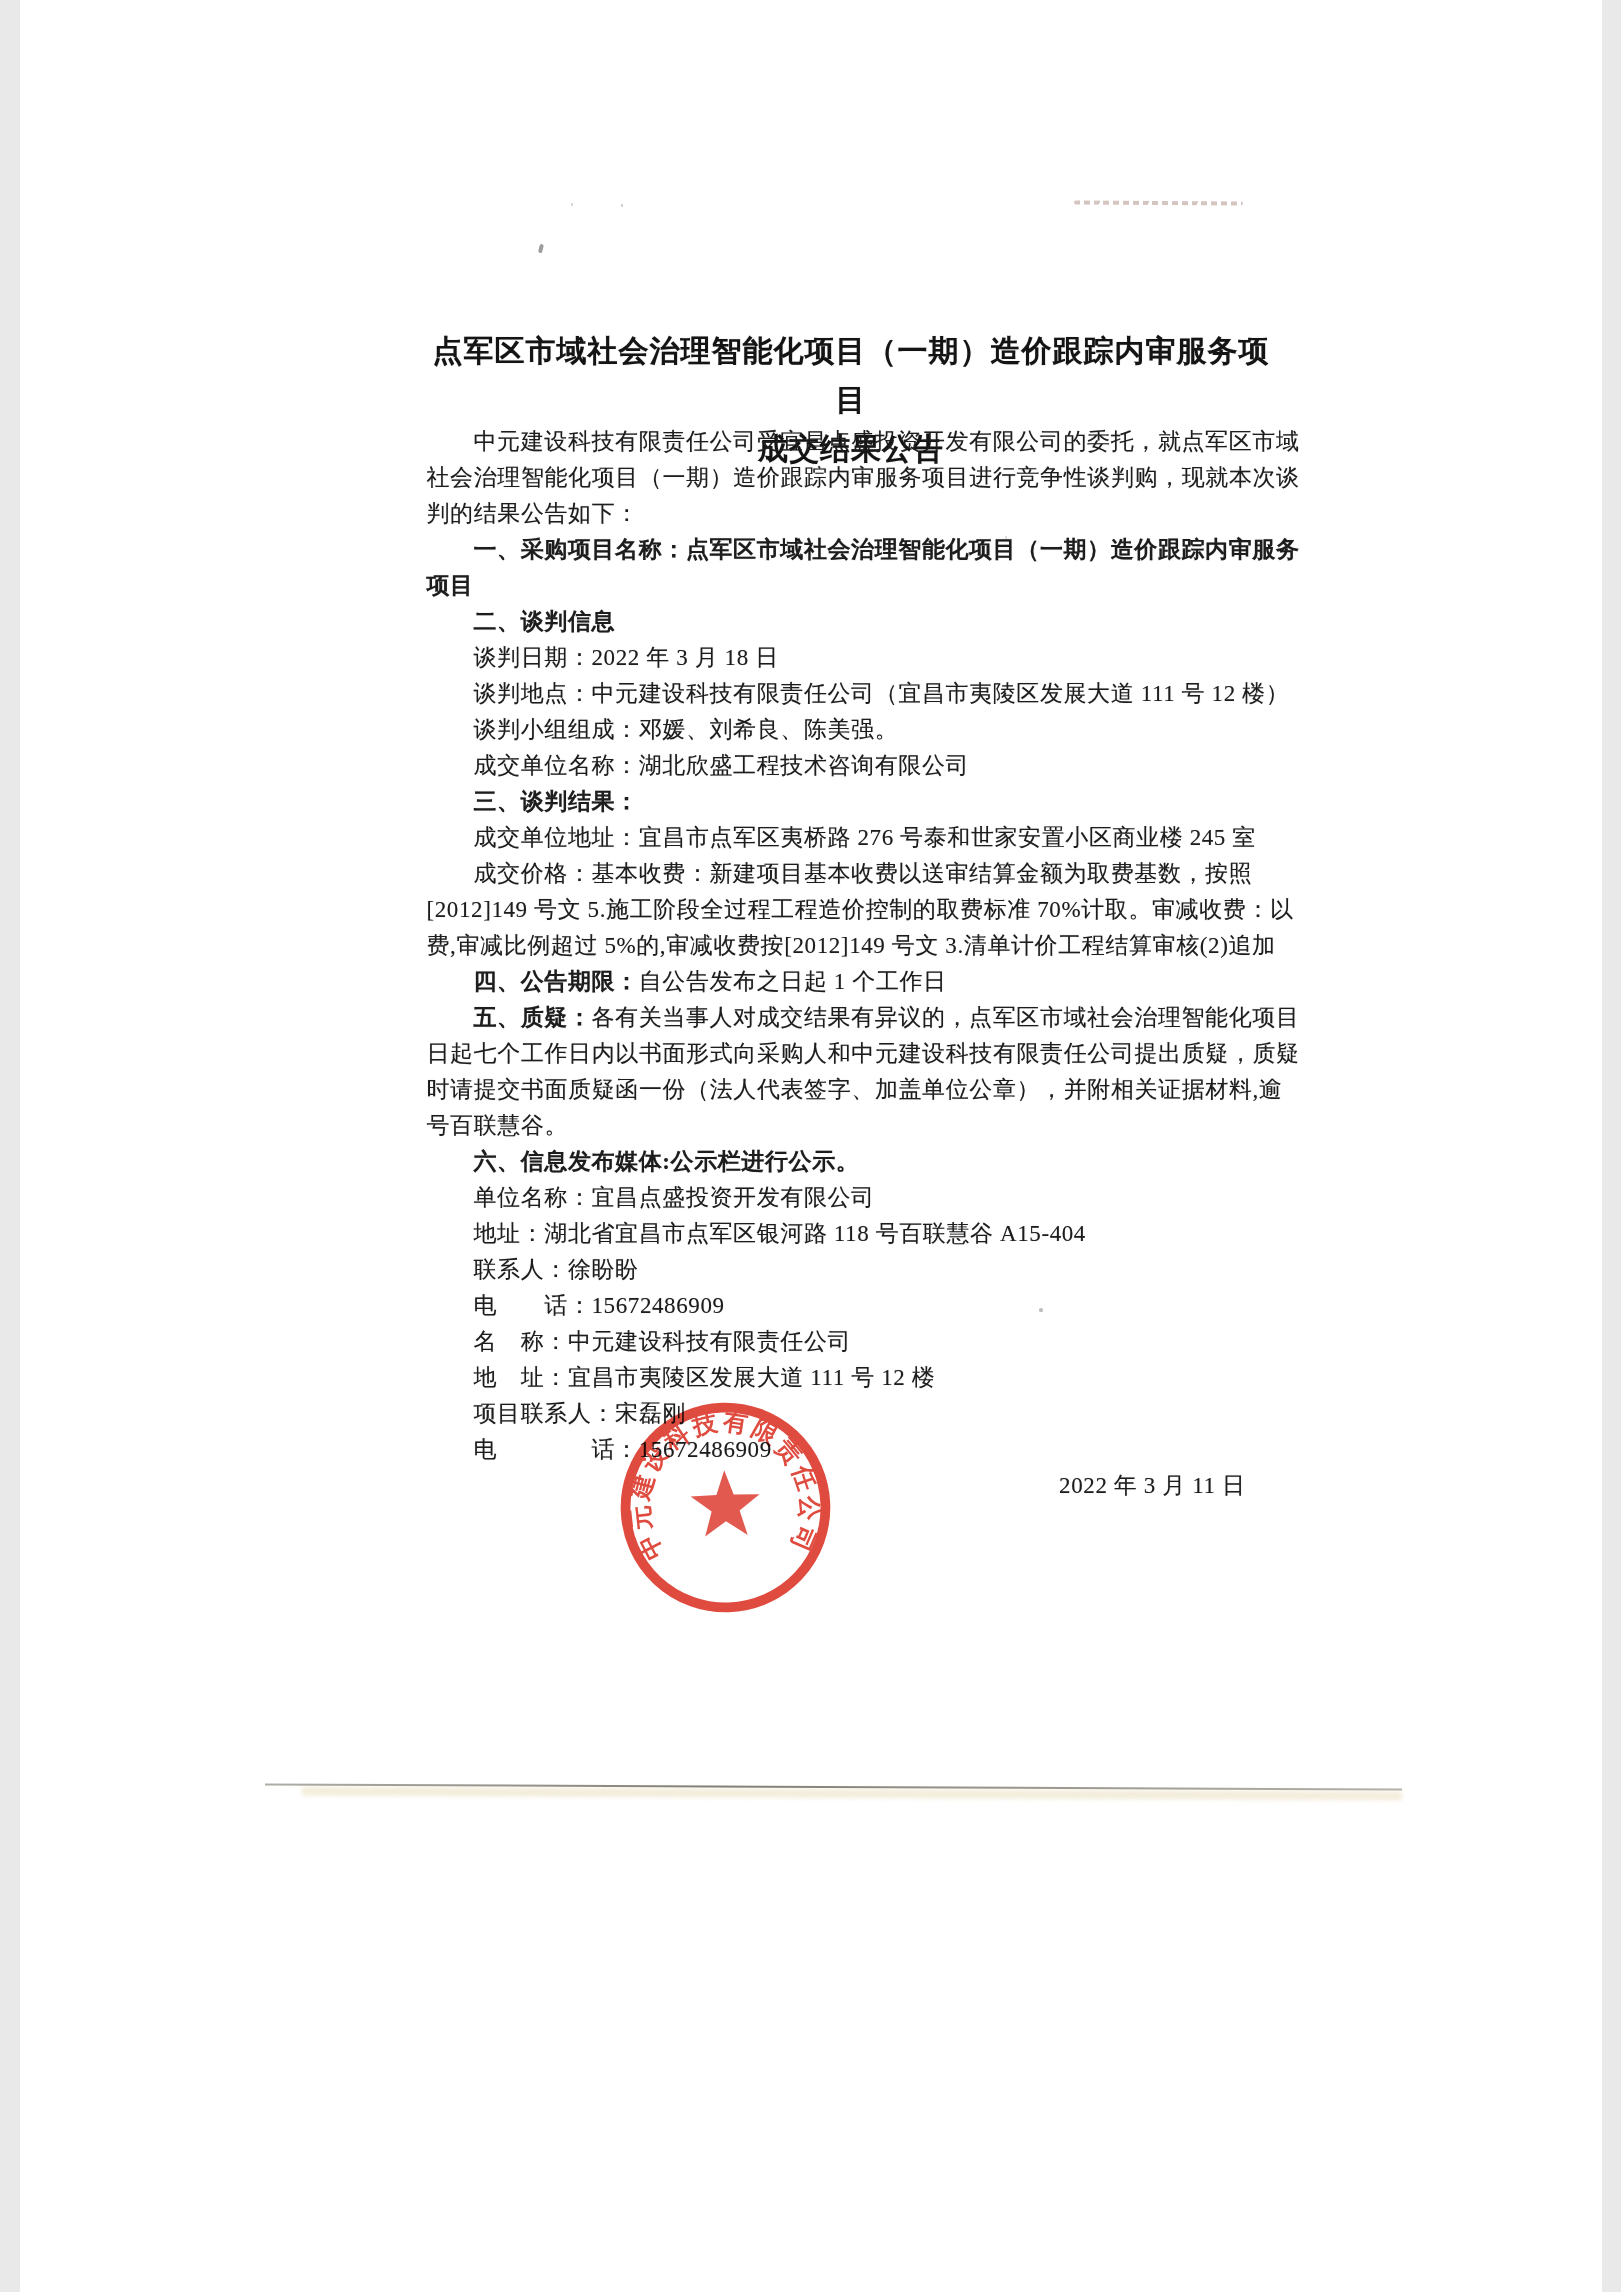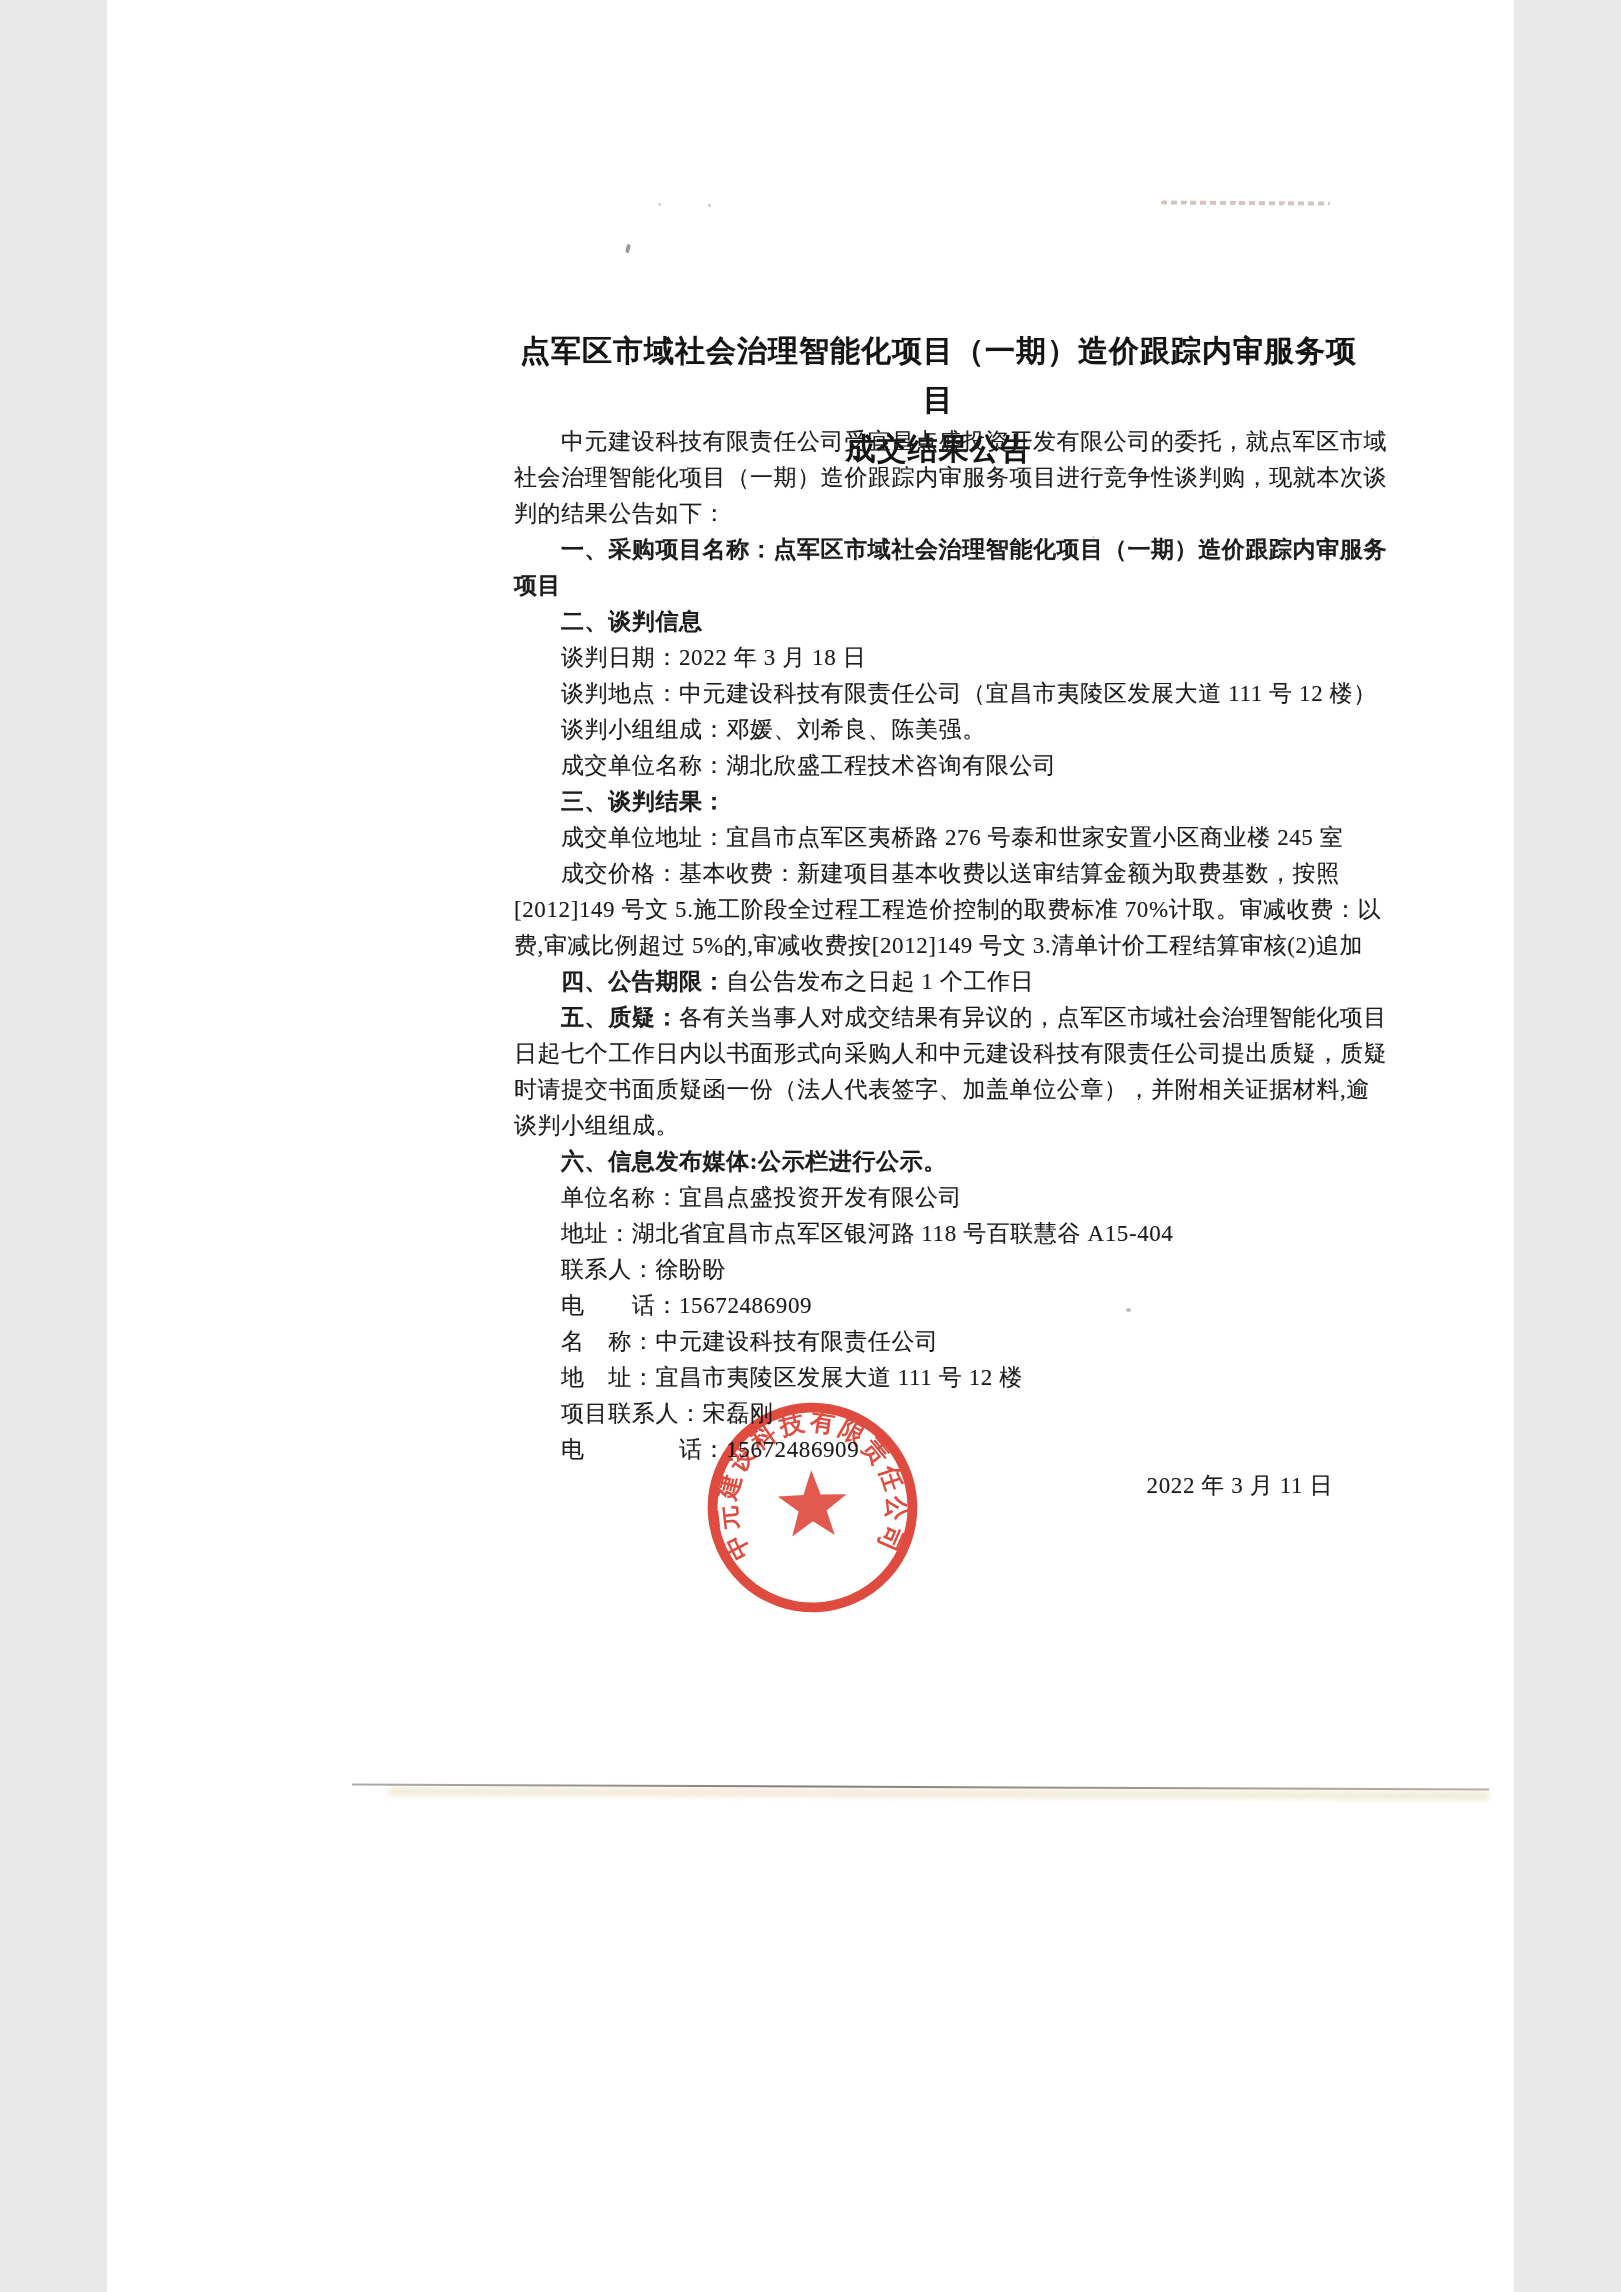--- a/index.html
+++ b/index.html
@@ -1,18 +1,18 @@
 <!DOCTYPE html>
 <html><head>
 <meta charset="utf-8">
 <style>
   html,body{margin:0;padding:0;background:#e9e9e9;}
   .page{
     position:relative;
-    width:1407px;height:2293px;
+    width:1582px;height:2293px;
     margin:0 auto;
     background:#ffffff;
     overflow:hidden;
     font-family:"Liberation Serif","DejaVu Serif",serif;
   }
   
   .doc-title{
     position:absolute;left:400px;top:326px;width:863px;
     text-align:center;font-weight:bold;color:#141414;
     font-size:30px;line-height:49px;letter-spacing:1px;
@@ -83,21 +83,21 @@
       <div class="ln ind"><span class="b pre"></span><span class="txt">成交单位名称：湖北欣盛工程技术咨询有限公司</span></div>
       <div class="ln ind"><span class="b pre">三、谈判结果：</span><span class="txt"></span></div>
       <div class="ln ind"><span class="b pre"></span><span class="txt">成交单位地址：宜昌市点军区夷桥路 276 号泰和世家安置小区商业楼 245 室</span></div>
       <div class="ln ind"><span class="b pre"></span><span class="txt">成交价格：基本收费：新建项目基本收费以送审结算金额为取费基数，按照</span></div>
       <div class="ln"><span class="b pre"></span><span class="txt">[2012]149 号文 5.施工阶段全过程工程造价控制的取费标准 70%计取。审减收费：以</span></div>
       <div class="ln"><span class="b pre"></span><span class="txt">费,审减比例超过 5%的,审减收费按[2012]149 号文 3.清单计价工程结算审核(2)追加</span></div>
       <div class="ln ind"><span class="b pre">四、公告期限：</span><span class="txt">自公告发布之日起 1 个工作日</span></div>
       <div class="ln ind"><span class="b pre">五、质疑：</span><span class="txt">各有关当事人对成交结果有异议的，点军区市域社会治理智能化项目</span></div>
       <div class="ln"><span class="b pre"></span><span class="txt">日起七个工作日内以书面形式向采购人和中元建设科技有限责任公司提出质疑，质疑</span></div>
       <div class="ln"><span class="b pre"></span><span class="txt">时请提交书面质疑函一份（法人代表签字、加盖单位公章），并附相关证据材料,逾</span></div>
-      <div class="ln"><span class="b pre"></span><span class="txt">谈判小组组成。</span></div>
+      <div class="ln"><span class="b pre"></span><span class="txt">号百联慧谷。</span></div>
       <div class="ln ind"><span class="b pre">六、信息发布媒体:公示栏进行公示。</span><span class="txt"></span></div>
       <div class="ln ind"><span class="b pre"></span><span class="txt">单位名称：宜昌点盛投资开发有限公司</span></div>
       <div class="ln ind"><span class="b pre"></span><span class="txt">地址：湖北省宜昌市点军区银河路 118 号百联慧谷 A15-404</span></div>
       <div class="ln ind"><span class="b pre"></span><span class="txt">联系人：徐盼盼</span></div>
       <div class="ln ind"><span class="b pre"></span><span class="txt">电　　话：15672486909</span></div>
       <div class="ln ind"><span class="b pre"></span><span class="txt">名　称：中元建设科技有限责任公司</span></div>
       <div class="ln ind"><span class="b pre"></span><span class="txt">地　址：宜昌市夷陵区发展大道 111 号 12 楼</span></div>
       <div class="ln ind"><span class="b pre"></span><span class="txt">项目联系人：宋磊刚</span></div>
       <div class="ln ind"><span class="b pre"></span><span class="txt">电　　　　话：15672486909</span></div>
       <div class="ln right"><span class="b pre"></span><span class="txt">2022 年 3 月 11 日</span></div>

